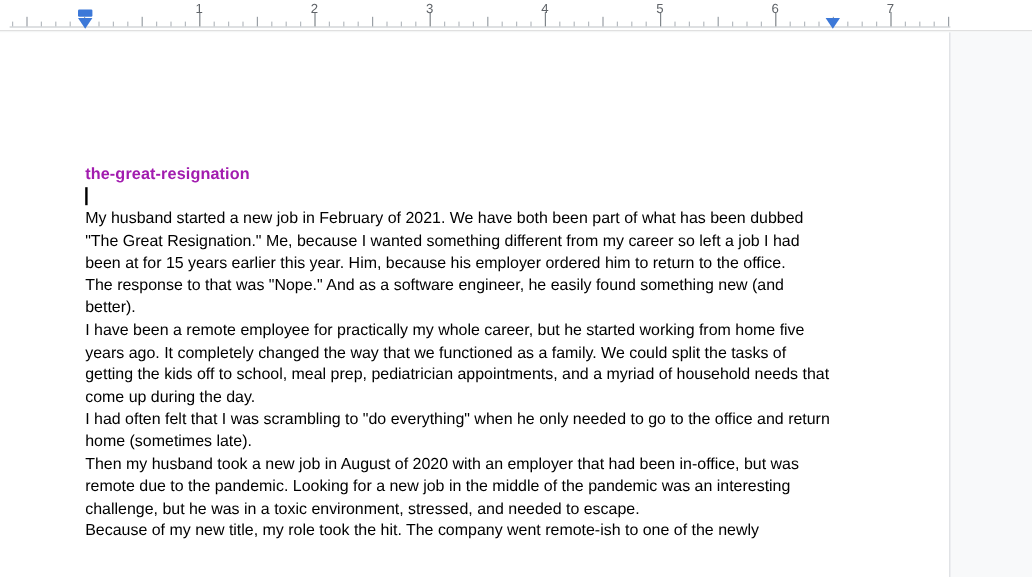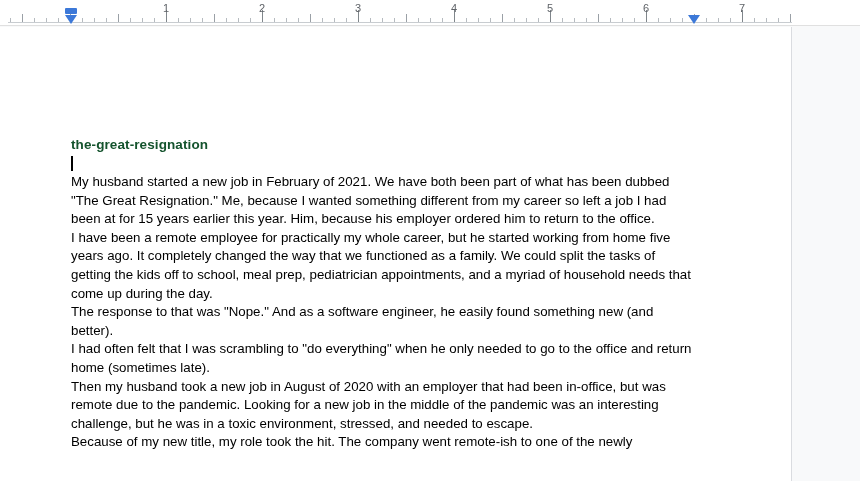--- a/index.html
+++ b/index.html
@@ -121,21 +121,21 @@
   .doc-body {
     position: absolute;
     left: 71px;
     top: 108px;
     width: 622px;
   }
 
   .doc-title {
     font-size: 13.5px;
     font-weight: bold;
-    color: #14532d;
+    color: #a21caf;
     line-height: 19px;
     margin: 0 0 0 0;
     letter-spacing: 0.1px;
   }
 
   .cursor-line {
     position: relative;
     height: 19px;
     line-height: 19px;
   }
@@ -258,23 +258,23 @@
 
         <div class="doc-title">the-great-resignation</div>
 
         <div class="cursor-line">
           <span class="caret"></span>
         </div>
 
 
         <p class="para">My husband started a new job in February of 2021. We have both been part of what has been dubbed "The Great Resignation." Me, because I wanted something different from my career so left a job I had been at for 15 years earlier this year. Him, because his employer ordered him to return to the office.</p>
 
+        <p class="para">The response to that was "Nope." And as a software engineer, he easily found something new (and better).</p>
+
         <p class="para">I have been a remote employee for practically my whole career, but he started working from home five years ago. It completely changed the way that we functioned as a family. We could split the tasks of getting the kids off to school, meal prep, pediatrician appointments, and a myriad of household needs that come up during the day.</p>
-
-        <p class="para">The response to that was "Nope." And as a software engineer, he easily found something new (and better).</p>
 
         <p class="para">I had often felt that I was scrambling to "do everything" when he only needed to go to the office and return home (sometimes late).</p>
 
         <p class="para">Then my husband took a new job in August of 2020 with an employer that had been in-office, but was remote due to the pandemic. Looking for a new job in the middle of the pandemic was an interesting challenge, but he was in a toxic environment, stressed, and needed to escape.</p>
 
 
         <p class="para clipped">Because of my new title, my role took the hit. The company went remote-ish to one of the newly</p>
 
       </div>
     </div>

